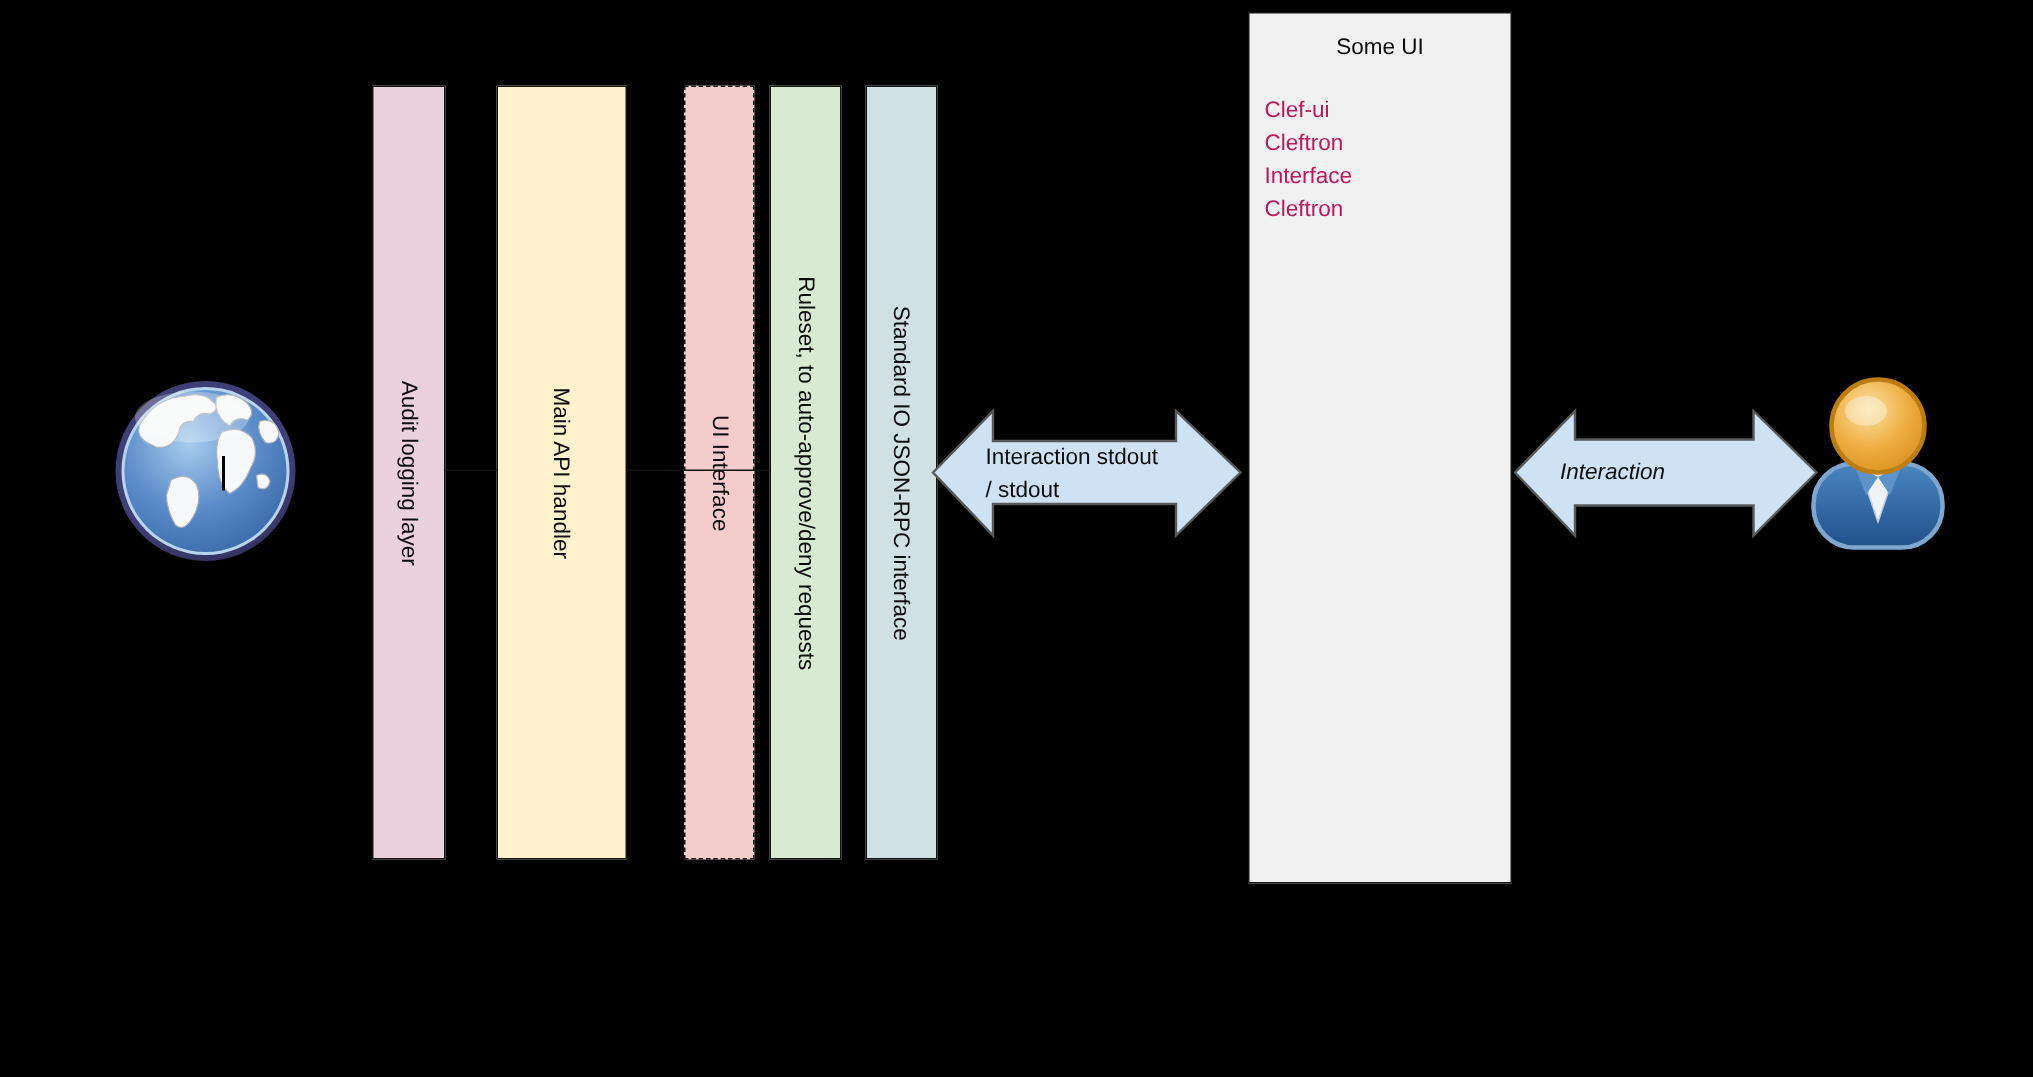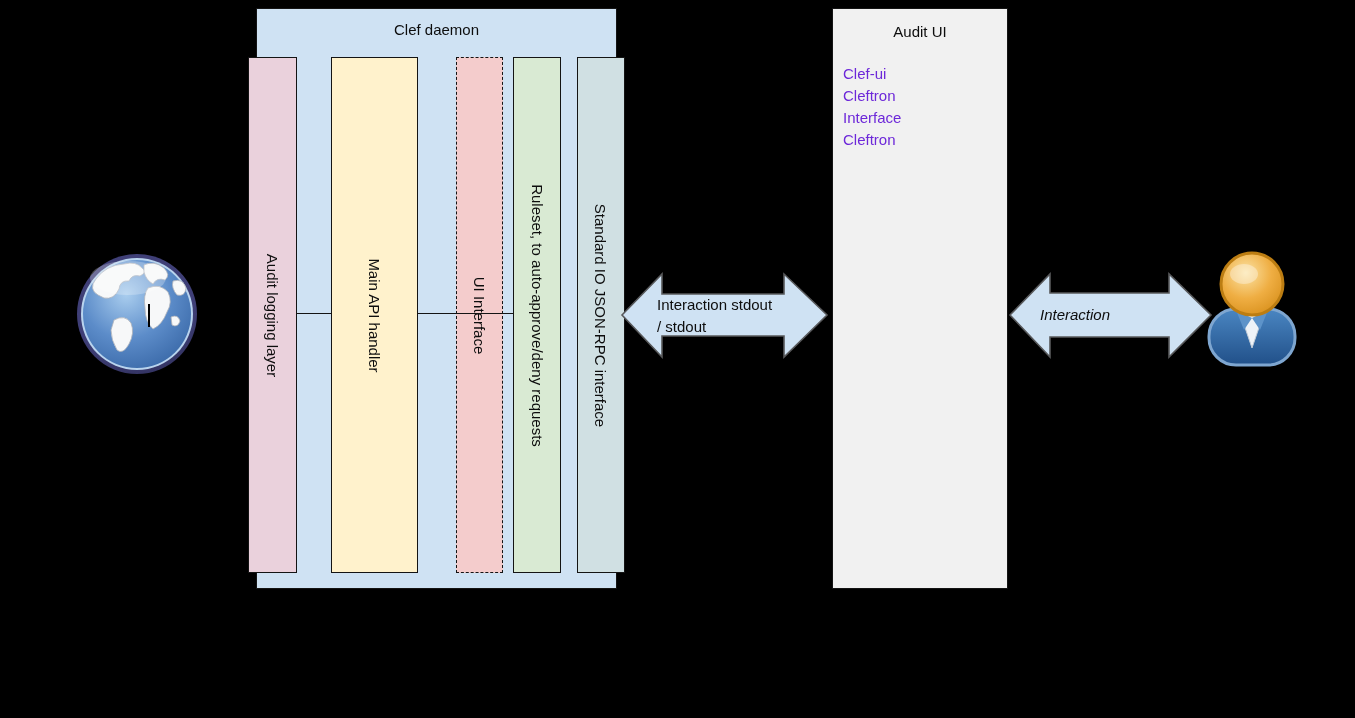--- a/index.html
+++ b/index.html
@@ -31,21 +31,21 @@
   .conn-2{left:418px;top:313px;width:95px;z-index:3;}
   .globe-tick{position:absolute;left:148px;top:304px;width:2px;height:23px;background:#000;z-index:4;}
   
   .someui-box{
     position:absolute;left:832px;top:8px;width:176px;height:581px;
     background:#f1f1f1;border:1px solid #141414;box-sizing:border-box;
   }
   .someui-title{position:absolute;left:0;top:14px;width:100%;text-align:center;
     font-size:15px;line-height:18px;color:#0d0d0d;}
   .someui-list{position:absolute;left:10px;top:54px;margin:0;padding:0;list-style:none;
-    font-size:15px;line-height:22px;color:#6d28d9;}
+    font-size:15px;line-height:22px;color:#be185d;}
   
   .arrow-svg{position:absolute;z-index:2;}
   .arrow-left-svg{left:618px;top:266px;}
   .arrow-right-svg{left:1006px;top:266px;}
   .arrow-label{position:absolute;z-index:5;font-size:15px;line-height:22px;color:#0d0d0d;white-space:nowrap;}
   .arrow-left-label{left:657px;top:294px;}
   .arrow-right-label{left:1040px;top:304px;font-style:italic;}
   
   .globe-svg{position:absolute;left:74px;top:251px;z-index:1;}
   .person-svg{position:absolute;left:1202px;top:250px;z-index:6;}
@@ -75,23 +75,20 @@
       <path d="M70,14 Q80,9 90,17 Q97,24 91,29 Q83,26 79,33 Q72,29 70,21 Z"></path>
       <path d="M74,37 Q86,32 94,41 Q99,51 93,61 Q88,74 79,78 Q71,71 71,57 Q69,44 74,37 Z"></path>
       <path d="M40,69 Q51,63 57,72 Q61,82 55,93 Q49,104 43,99 Q37,89 37,79 Z"></path>
       <path d="M99,30 Q109,27 112,37 Q111,46 103,44 Q97,37 99,30 Z"></path>
       <path d="M97,66 Q104,63 106,70 Q104,77 98,74 Z"></path>
     </g>
     <ellipse cx="54" cy="27" rx="38" ry="17" fill="#ffffff" opacity="0.25"></ellipse>
   </svg>
   <div class="globe-tick"></div>
 
-  <div class="clef-box">
-    <div class="clef-title">Clef daemon</div>
-  </div>
 
   <div class="bar bar-audit">
     <span class="bar-label">Audit logging layer</span>
   </div>
   <div class="bar bar-mainapi">
     <span class="bar-label">Main API handler</span>
   </div>
   <div class="bar bar-ui">
     <span class="bar-label">UI Interface</span>
   </div>
@@ -107,21 +104,21 @@
 
   <svg class="arrow-svg arrow-left-svg" width="214" height="98" viewBox="0 0 214 98" aria-hidden="true">
     <polygon points="4,49 44,8 44,28 166,28 166,8 209,49 166,91 166,70 44,70 44,91" fill="#cfe2f3" stroke="#58595b" stroke-width="1.6"></polygon>
   </svg>
   <div class="arrow-label arrow-left-label">
     <div>Interaction stdout</div>
     <div>/ stdout</div>
   </div>
 
   <div class="someui-box">
-    <div class="someui-title">Audit UI</div>
+    <div class="someui-title">Some UI</div>
     <ul class="someui-list">
       <li>Clef-ui</li>
       <li>Cleftron</li>
       <li>Interface</li>
       <li>Cleftron</li>
     </ul>
   </div>
 
   <svg class="arrow-svg arrow-right-svg" width="209" height="98" viewBox="0 0 209 98" aria-hidden="true">
     <polygon points="4,49 44,8 44,27 163,27 163,8 205,49 163,91 163,71 44,71 44,91" fill="#cfe2f3" stroke="#58595b" stroke-width="1.6"></polygon>

